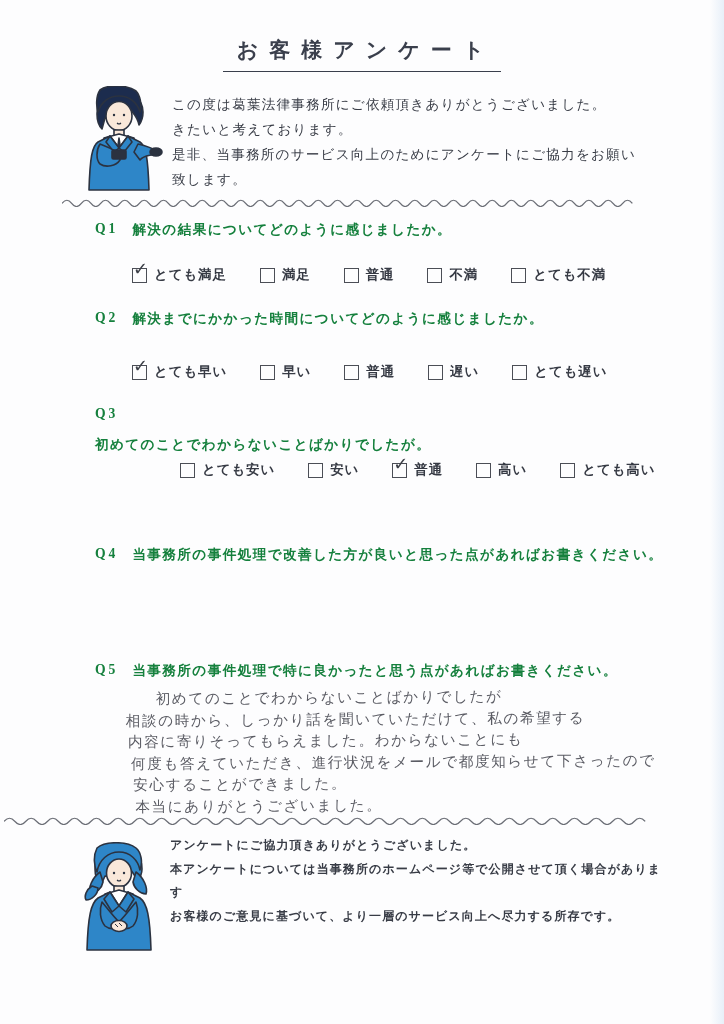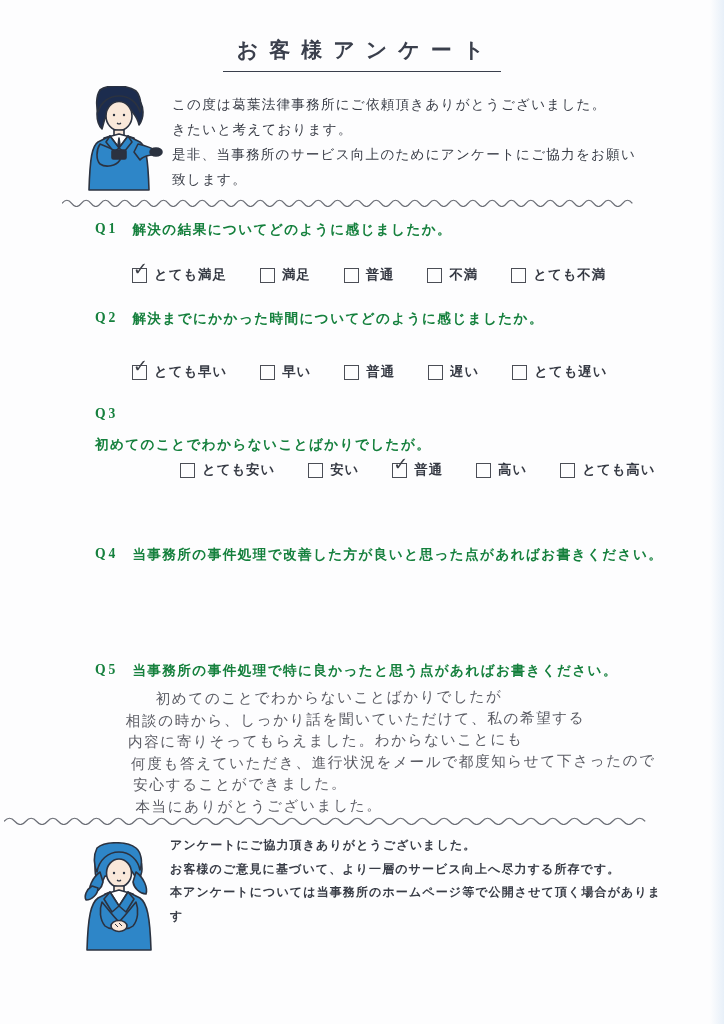--- a/index.html
+++ b/index.html
@@ -238,15 +238,15 @@
   <path class="outline" d="M38,50 L47,64 L40,70 L32,57 z" fill="#2e86c8"></path>
   <path class="outline" d="M56,50 L47,64 L54,70 L62,57 z" fill="#2e86c8"></path>
   <path class="outline" d="M30,60 C27,68 28,78 33,84 C38,88 44,87 46,84 L47,80 C41,74 35,66 30,60 z" fill="#2e86c8"></path>
   <path class="outline" d="M64,60 C67,68 66,78 61,84 C56,88 50,87 48,84 L47,80 C53,74 59,66 64,60 z" fill="#2e86c8"></path>
   <ellipse class="outline" cx="47" cy="84" rx="8" ry="5.5" fill="#f9e8da"></ellipse>
   <path d="M43,82 l3,3 M47,81 l3,3" stroke="#2b3240" stroke-width="1" fill="none"></path>
 </svg>
 
 <div class="closing">
   <div>アンケートにご協力頂きありがとうございました。</div>
+  <div>本アンケートについては当事務所のホームページ等で公開させて頂く場合があります</div>
   <div>お客様のご意見に基づいて、より一層のサービス向上へ尽力する所存です。</div>
-  <div>本アンケートについては当事務所のホームページ等で公開させて頂く場合があります</div>
 </div>
 
 </body></html>

